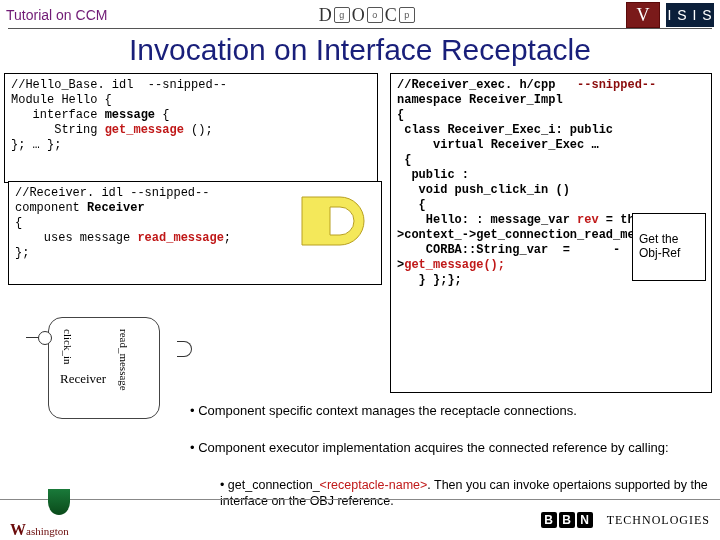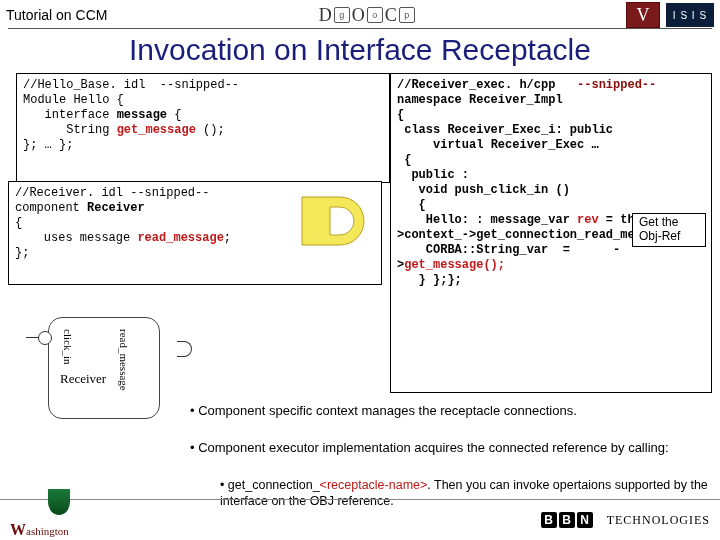--- a/index.html
+++ b/index.html
@@ -1,42 +1,42 @@
 <!DOCTYPE html>
 <html><head>
 <meta charset="utf-8">
 <style>
   html, body { margin: 0; padding: 0; width: 720px; height: 540px; font-family: Arial, sans-serif; background: #fff; overflow: hidden; }
   .page { width: 720px; height: 540px; position: relative; }
 
   .topbar { display: flex; align-items: center; justify-content: space-between; padding: 2px 6px 0 6px; height: 26px; }
-  .tutorial-label { font-size: 14px; color: #000000; }
+  .tutorial-label { font-size: 14px; color: #701a75; }
   .group-logo { display: flex; align-items: center; gap: 2px; }
   .group-logo .g { font-family: Georgia, serif; font-size: 18px; color: #333; }
   .group-logo .bubble { width: 14px; height: 14px; border: 1px solid #555; display: inline-flex; align-items: center; justify-content: center; font-size: 9px; color: #555; border-radius: 2px; }
   .right-logos { display: flex; align-items: center; gap: 6px; }
   .v-logo { width: 32px; height: 24px; background: #7a1a1a; color: #fff; font-family: Georgia, serif; font-size: 18px; display: flex; align-items: center; justify-content: center; border: 1px solid #5a0a0a; }
-  .isis-logo { width: 48px; height: 24px; background: #0b1f3a; color: #fff; font-size: 10px; display: flex; align-items: center; justify-content: center; letter-spacing: 1px; }
+  .isis-logo { width: 48px; height: 24px; background: #0b1f3a; color: #fff; font-size: 14px; display: flex; align-items: center; justify-content: center; letter-spacing: 1px; }
 
   .hr1 { margin: 0 8px; border: none; border-top: 1px solid #555; }
 
   .title { font-size: 30px; color: #191f7a; text-align: center; margin: 4px 0 6px 0; font-weight: normal; }
 
   .content { position: relative; padding: 0 8px; height: 410px; }
 
   .code-box { border: 1px solid #000; background: #fff; padding: 4px 6px; font-family: "Courier New", monospace; font-size: 12px; line-height: 1.25; white-space: pre; position: absolute; }
-  .box-hello { left: 16px; top: 0; width: 360px; height: 100px; }
+  .box-hello { left: 4px; top: 0; width: 360px; height: 100px; }
   .box-recv  { left: 8px; top: 108px; width: 360px; height: 94px; }
   .box-exec  { right: 8px; top: 0; width: 308px; height: 310px; white-space: pre-wrap; }
 
   .kw { font-weight: bold; color: #000; }
   .fn { color: #c01818; font-weight: bold; }
   .fn-dark { color: #8a0a0a; font-weight: bold; }
 
-  .arrow-note { position: absolute; border: 1px solid #000; background: #fff; padding: 2px 6px; font-size: 12px; line-height: 1.15; z-index: 5; }
+  .arrow-note { position: absolute; border: 1px solid #000; background: #fff; padding: 19px 6px; font-size: 12px; line-height: 1.15; z-index: 5; }
   .note-objref { right: 14px; top: 140px; width: 60px; }
   .note-opinv  { right: 14px; top: 260px; width: 72px; }
 
   .diagram { position: absolute; left: 8px; top: 238px; width: 170px; height: 120px; }
   .comp-box { position: absolute; left: 40px; top: 6px; width: 110px; height: 100px; border: 1px solid #444; border-radius: 14px; background: #fff; }
   .comp-label { position: absolute; left: 52px; top: 60px; font-family: Georgia, serif; font-size: 13px; }
   .port-click { position: absolute; left: 30px; top: 20px; width: 12px; height: 12px; border: 1px solid #333; border-radius: 50%; background: #fff; }
   .port-line-click { position: absolute; left: 18px; top: 26px; width: 14px; height: 1px; background: #333; }
   .vtext { writing-mode: vertical-rl; font-family: Georgia, serif; font-size: 11px; position: absolute; }
   .vtext-click { left: 54px; top: 18px; }

